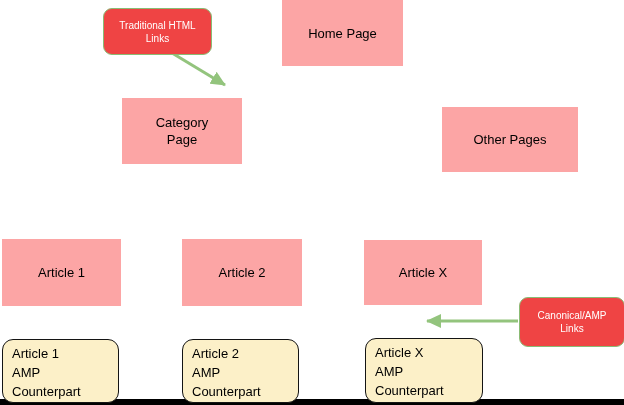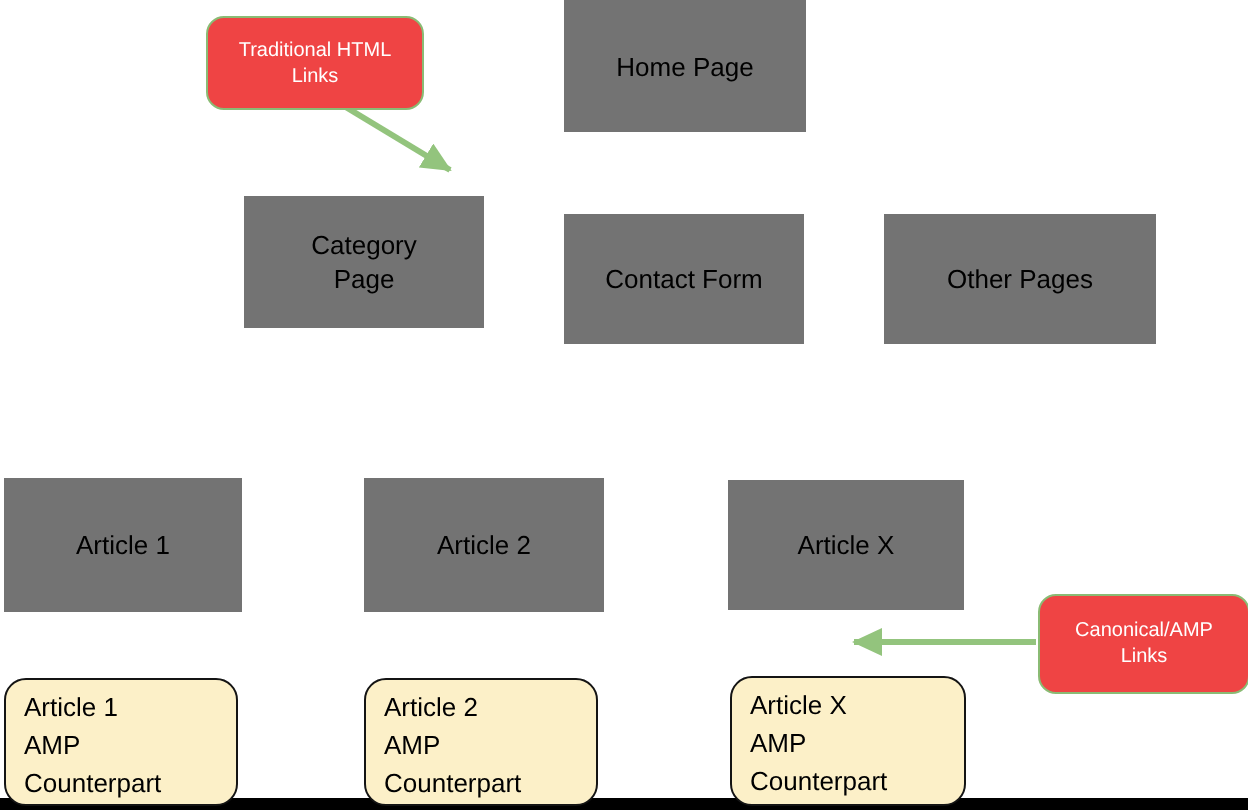--- a/index.html
+++ b/index.html
@@ -2,21 +2,21 @@
 <html><head>
 <meta charset="utf-8">
 <style>
   html,body{margin:0;padding:0;background:#ffffff;}
   .canvas{
     position:relative;width:624px;height:405px;background:#ffffff;overflow:hidden;
     font-family:"Liberation Sans",sans-serif;color:#000000;
   }
   .node{position:absolute;box-sizing:border-box;z-index:2;}
   .blue{
-    background:#737373;display:flex;align-items:center;justify-content:center;
+    background:#fca5a5;display:flex;align-items:center;justify-content:center;
     text-align:center;font-size:13px;line-height:17px;color:#000;
   }
   .amp{
     background:#fcf0c8;border:1.6px solid #141414;border-radius:11px;
     padding:4px 9px;font-size:13px;line-height:19px;color:#000;
   }
   .callout{
     position:absolute;background:#ef4444;border:1px solid #8abb74;border-radius:9px;
     display:flex;flex-direction:column;align-items:center;justify-content:center;
     text-align:center;color:#ffffff;font-size:10px;line-height:13px;z-index:3;
@@ -57,23 +57,20 @@
     <span>Home Page</span>
   </div>
 
   <div class="node blue n-category">
     <span>
       <div>Category</div>
       <div>Page</div>
     </span>
   </div>
 
-  <div class="node blue n-contact">
-    <span>Contact Form</span>
-  </div>
 
   <div class="node blue n-other">
     <span>Other Pages</span>
   </div>
 
   <div class="node blue n-a1">
     <span>Article 1</span>
   </div>
 
   <div class="node blue n-a2">

